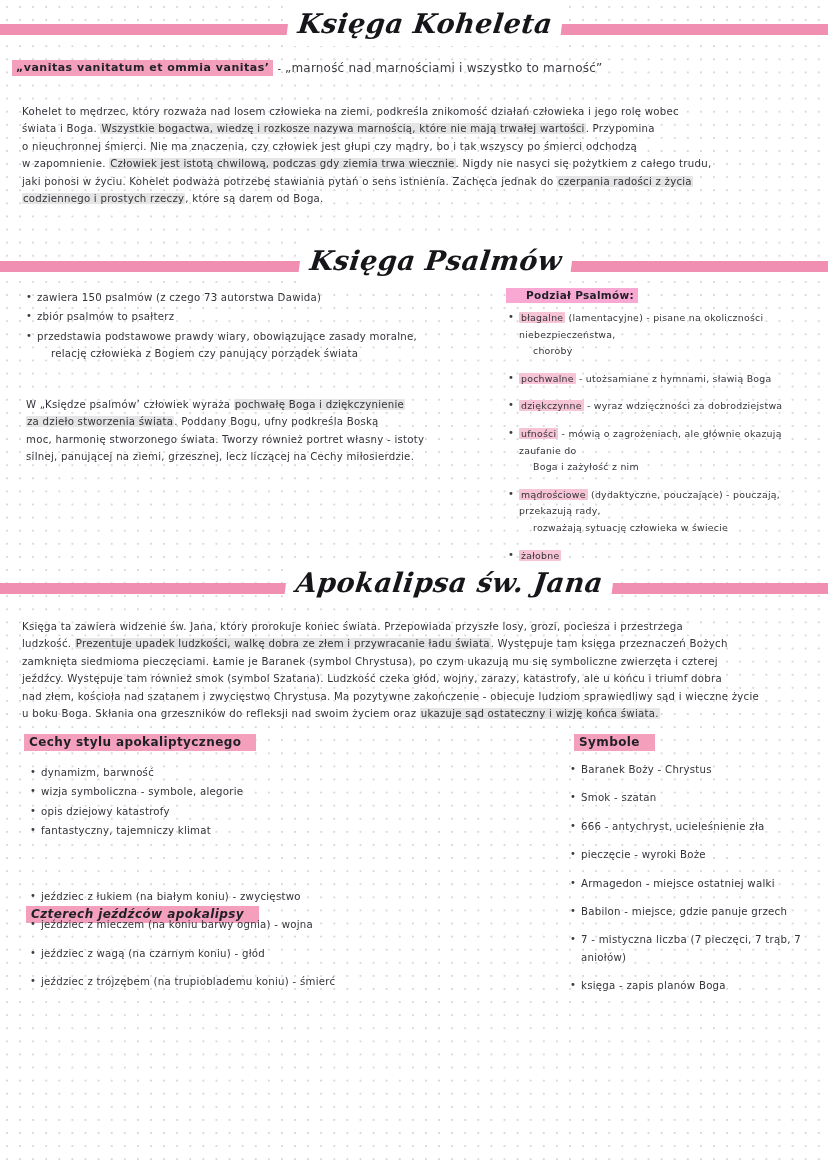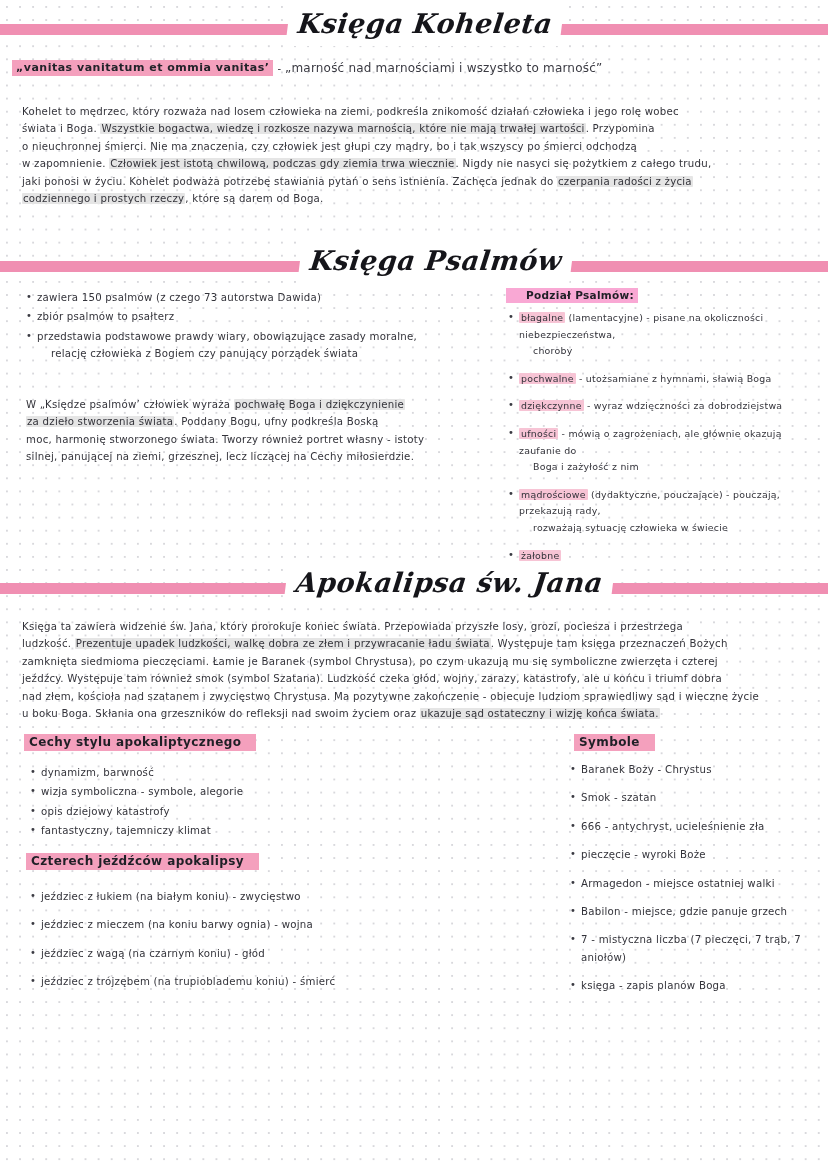--- a/index.html
+++ b/index.html
@@ -219,21 +219,21 @@
     <span class="sub-head">Cechy stylu apokaliptycznego</span>
   </div>
 
   <ul class="bullets hw block" id="styl-list" style="left:30px; top:764px; width:320px;">
       <li>dynamizm, barwność</li>
       <li>wizja symboliczna - symbole, alegorie</li>
       <li>opis dziejowy katastrofy</li>
       <li>fantastyczny, tajemniczy klimat</li>
     </ul>
 
-  <div class="block" style="left:26px; top:850px;">
+  <div class="block" style="left:26px; top:903px;font-style:italic;">
     <span class="sub-head">Czterech jeźdźców apokalipsy</span>
   </div>
 
   <ul class="bullets spaced hw block" id="jezdzcy-list" style="left:30px; top:888px; width:330px;">
       <li>jeździec z łukiem (na białym koniu) - zwycięstwo</li>
       <li>jeździec z mieczem (na koniu barwy ognia) - wojna</li>
       <li>jeździec z wagą (na czarnym koniu) - głód</li>
       <li>jeździec z trójzębem (na trupioblademu koniu) - śmierć</li>
     </ul>
 

